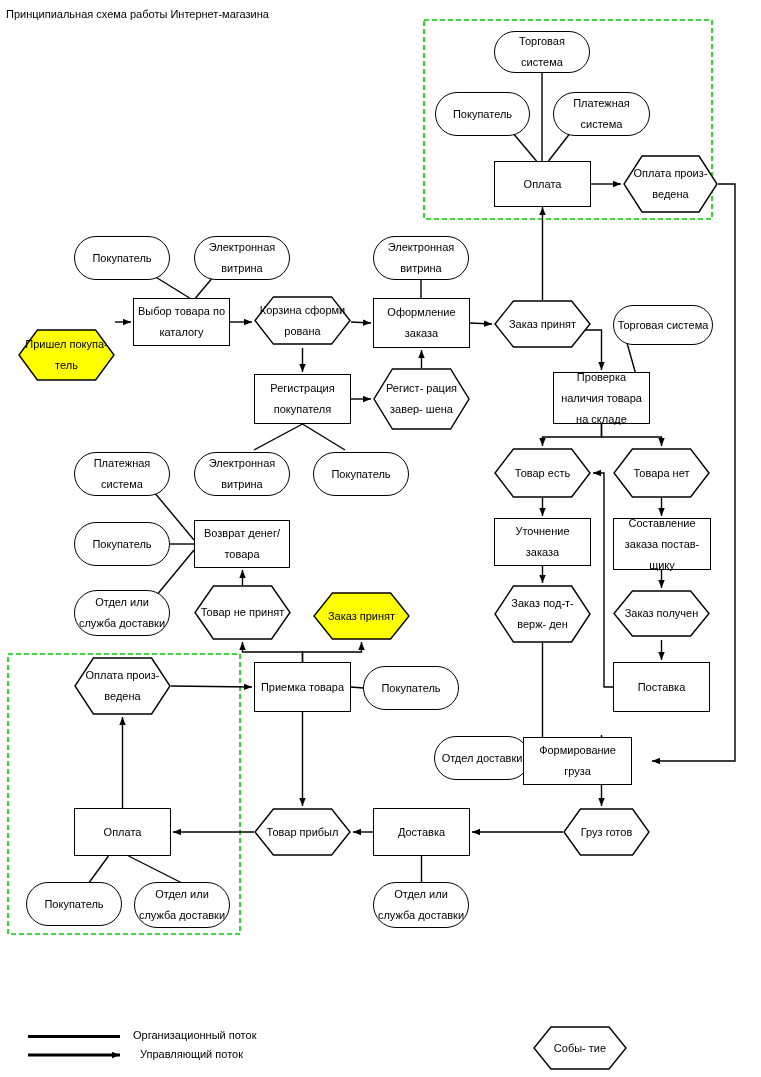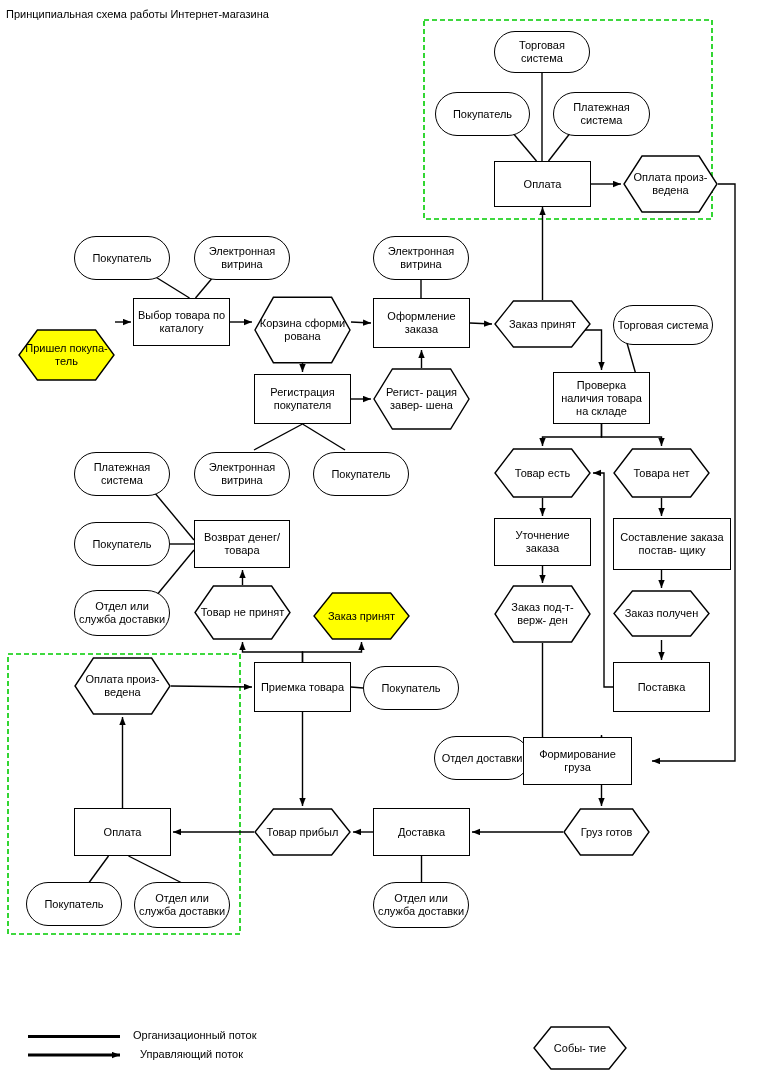--- a/index.html
+++ b/index.html
@@ -1,20 +1,20 @@
 <!DOCTYPE html>
 <html><head>
 <meta charset="utf-8">
 <style>
   html,body{margin:0;padding:0;background:#fff;}
   body{width:761px;height:1077px;font-family:"Liberation Sans","DejaVu Sans",sans-serif;overflow:hidden;}
   #root{position:relative;width:761px;height:1077px;}
   #title{position:absolute;left:6px;top:8px;font-size:11px;color:#000;white-space:nowrap;}
   svg#canvas{position:absolute;left:0;top:0;width:761px;height:1077px;}
-  .nd{position:absolute;box-sizing:border-box;display:flex;align-items:center;justify-content:center;text-align:center;font-size:11px;line-height:13px;color:#000;}
+  .nd{position:absolute;box-sizing:border-box;display:flex;align-items:center;justify-content:center;text-align:center;font-size:11px;line-height:21px;color:#000;}
   .nd span{display:block;padding:0 3px;}
   .fn{border:1px solid #000000;background:#fff;}
   .org{border:1px solid #000;background:#fff;border-radius:40px;}
   .ev{background:transparent;}
   .ev .hexbg{position:absolute;left:0;top:0;width:100%;height:100%;}
   .ev span{position:relative;z-index:2;}
   .lgline{position:absolute;background:#000;}
   .lgtxt{position:absolute;font-size:11px;color:#000;white-space:nowrap;}
 </style>
 </head>
@@ -114,21 +114,21 @@
       </div>
       <div class="nd ev" style="left: 18px; top: 296px; width: 97px; height: 52px; margin-top: 33px;">
         <svg class="hexbg" viewBox="0 0 97 52" preserveAspectRatio="none">
           <polygon points="19.400000000000002,1 77.6,1 96,26 77.6,51 19.400000000000002,51 1,26" fill="#ffff00" stroke="#000" stroke-width="1.4" vector-effect="non-scaling-stroke"></polygon>
         </svg>
         <span>Пришел покупа- тель</span>
       </div>
       <div class="nd fn" style="left: 133px; top: 298px; width: 97px; height: 48px;">
         <span>Выбор товара по каталогу</span>
       </div>
-      <div class="nd ev" style="left: 254px; top: 296px; width: 97px; height: 68px;">
+      <div class="nd ev" style="left: 254px; top: 296px; width: 97px; height: 49px;">
         <svg class="hexbg" viewBox="0 0 97 52" preserveAspectRatio="none">
           <polygon points="19.400000000000002,1 77.6,1 96,26 77.6,51 19.400000000000002,51 1,26" fill="#ffffff" stroke="#000" stroke-width="1.4" vector-effect="non-scaling-stroke"></polygon>
         </svg>
         <span>Корзина сформи рована</span>
       </div>
       <div class="nd fn" style="left: 373px; top: 298px; width: 97px; height: 50px;">
         <span>Оформление заказа</span>
       </div>
       <div class="nd ev" style="left: 494px; top: 300px; width: 97px; height: 48px;">
         <svg class="hexbg" viewBox="0 0 97 48" preserveAspectRatio="none">
@@ -168,21 +168,21 @@
       </div>
       <div class="nd ev" style="left: 613px; top: 448px; width: 97px; height: 50px;">
         <svg class="hexbg" viewBox="0 0 97 50" preserveAspectRatio="none">
           <polygon points="19.400000000000002,1 77.6,1 96,25 77.6,49 19.400000000000002,49 1,25" fill="#ffffff" stroke="#000" stroke-width="1.4" vector-effect="non-scaling-stroke"></polygon>
         </svg>
         <span>Товара нет</span>
       </div>
       <div class="nd fn" style="left: 494px; top: 518px; width: 97px; height: 48px;">
         <span>Уточнение заказа</span>
       </div>
-      <div class="nd fn" style="left: 613px; top: 518px; width: 118px; height: 52px;">
+      <div class="nd fn" style="left: 613px; top: 518px; width: 98px; height: 52px;">
         <span>Составление заказа постав- щику</span>
       </div>
       <div class="nd org" style="left: 74px; top: 522px; width: 96px; height: 44px;">
         <span>Покупатель</span>
       </div>
       <div class="nd fn" style="left: 194px; top: 520px; width: 96px; height: 48px;">
         <span>Возврат денег/товара</span>
       </div>
       <div class="nd ev" style="left: 494px; top: 585px; width: 97px; height: 58px;">
         <svg class="hexbg" viewBox="0 0 97 58" preserveAspectRatio="none">

